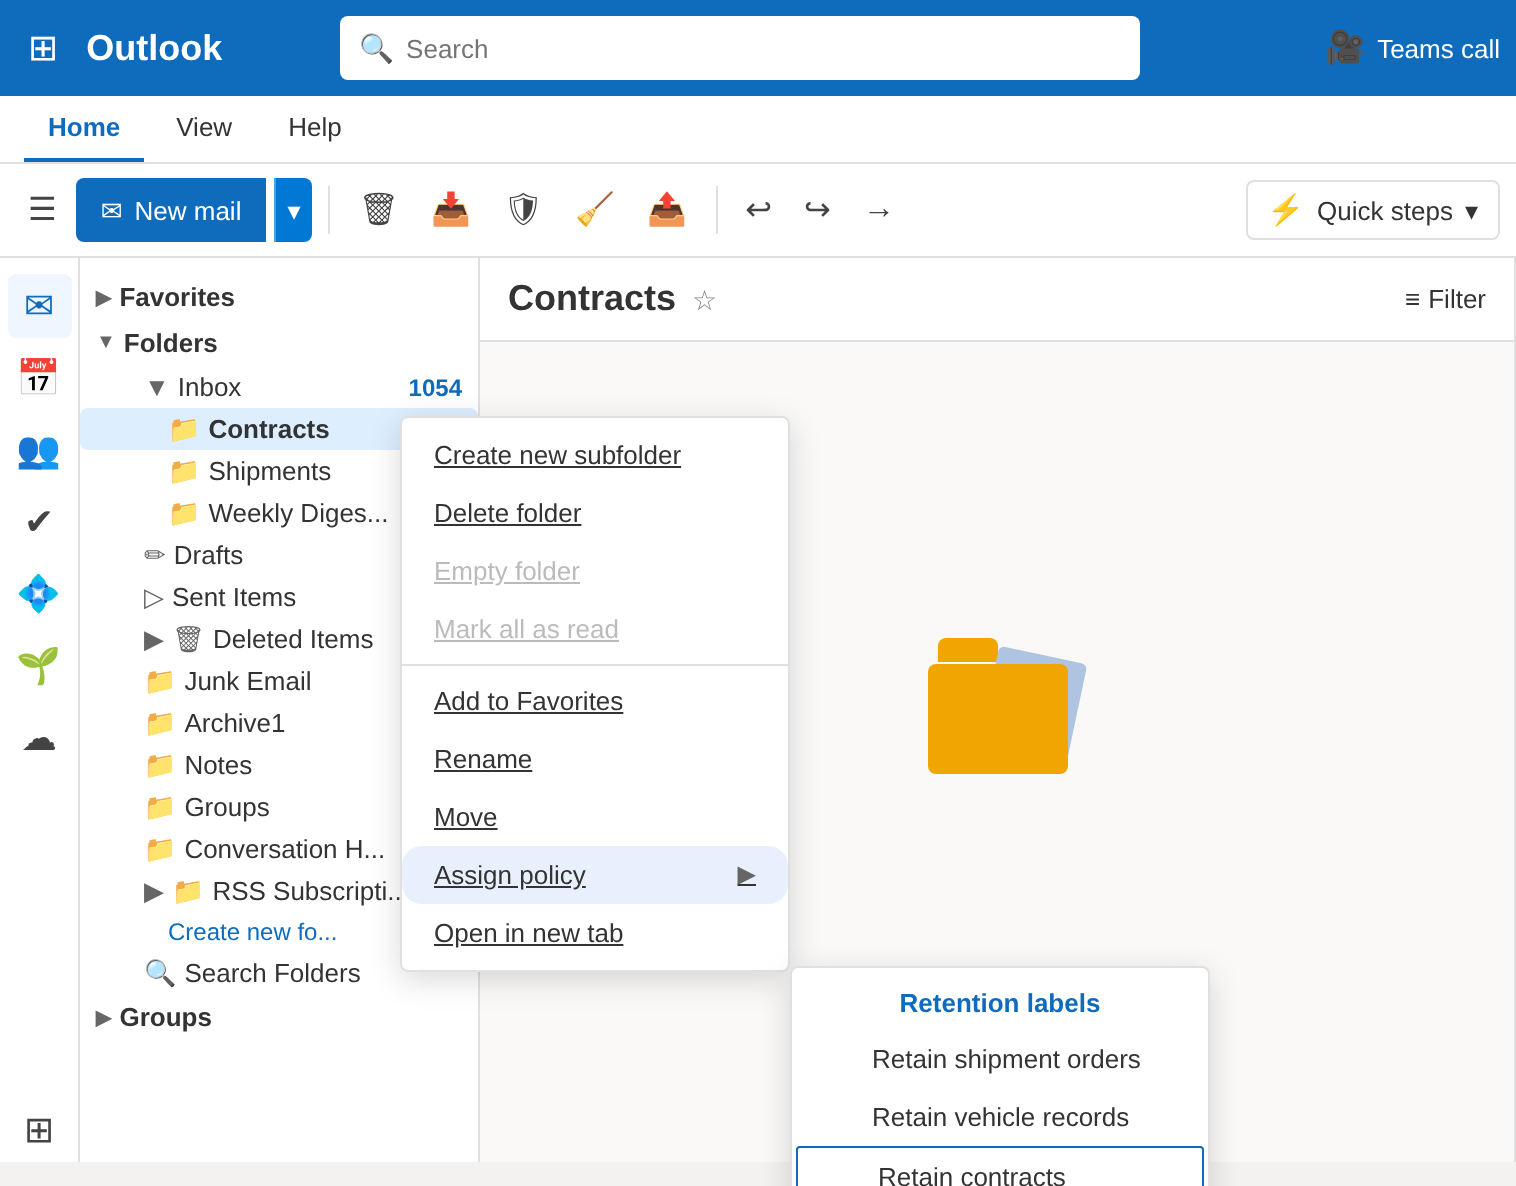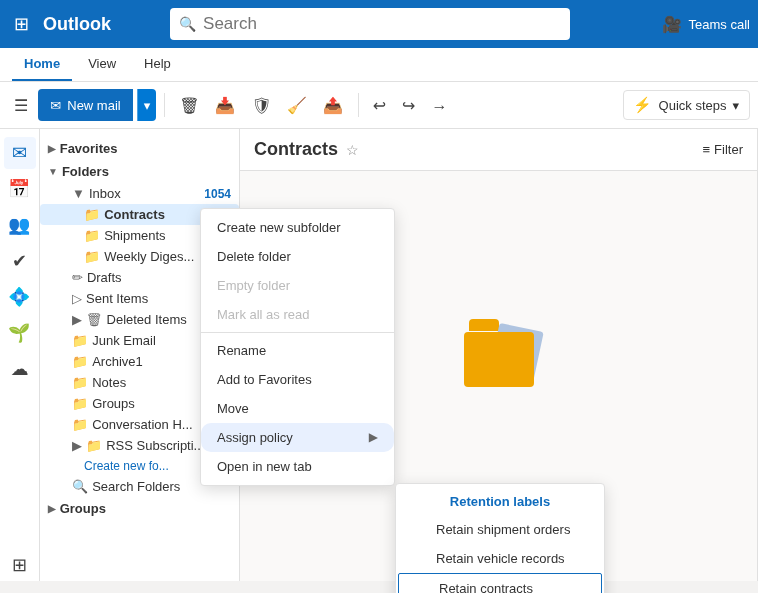--- a/index.html
+++ b/index.html
@@ -3,21 +3,21 @@
   <meta charset="utf-8">
   <style>
     * { margin: 0; padding: 0; box-sizing: border-box; }
     body { font-family: 'Segoe UI', sans-serif; font-size: 13px; background: #f3f2f1; width: 758px; height: 593px; overflow: hidden; }
 
     
     .topbar { background: #0f6cbd; display: flex; align-items: center; height: 48px; padding: 0 8px; gap: 8px; }
     .app-grid { color: white; font-size: 18px; cursor: pointer; padding: 6px; }
     .app-name { color: white; font-weight: 700; font-size: 18px; margin-right: 8px; }
     .search-box { flex: 1; display: flex; align-items: center; background: white; border-radius: 4px; padding: 0 10px; height: 32px; gap: 6px; max-width: 400px; margin: 0 auto; }
-    .search-box input { border: none; outline: none; font-size: 17px; width: 100%; color: #4d7c0f; }
+    .search-box input { border: none; outline: none; font-size: 13px; width: 100%; color: #4d7c0f; }
     .search-icon { color: #666; font-size: 14px; }
     .teams-btn { color: white; display: flex; align-items: center; gap: 6px; font-size: 13px; cursor: pointer; margin-left: auto; }
     .teams-icon { font-size: 16px; }
 
     
     .ribbon { background: white; border-bottom: 1px solid #e0e0e0; }
     .ribbon-tabs { display: flex; padding: 0 12px; gap: 4px; border-bottom: 1px solid #e0e0e0; }
     .ribbon-tab { padding: 8px 12px; font-size: 13px; cursor: pointer; color: #333; }
     .ribbon-tab.active { border-bottom: 2px solid #0f6cbd; color: #0f6cbd; font-weight: 600; }
     .ribbon-actions { display: flex; align-items: center; padding: 6px 8px; gap: 4px; height: 46px; }
@@ -57,21 +57,21 @@
 
     
     .empty-folder { display: flex; flex-direction: column; align-items: center; justify-content: center; height: 80%; gap: 12px; }
     .folder-graphic { position: relative; width: 80px; height: 70px; }
     .folder-back { width: 70px; height: 55px; background: #f0a500; border-radius: 4px; position: absolute; bottom: 0; left: 5px; }
     .folder-tab { width: 30px; height: 12px; background: #f0a500; border-radius: 4px 4px 0 0; position: absolute; top: 2px; left: 10px; }
     .folder-paper { width: 45px; height: 50px; background: #afc4e0; border-radius: 3px; position: absolute; bottom: 10px; right: 0; transform: rotate(12deg); }
 
     
     .context-menu { position: absolute; left: 200px; top: 208px; background: white; border: 1px solid #e0e0e0; border-radius: 4px; box-shadow: 0 4px 16px rgba(0,0,0,0.15); width: 195px; z-index: 100; padding: 4px 0; }
-    .menu-item { padding: 7px 16px; font-size: 13px; color: #333; cursor: pointer; display: flex; align-items: flex-start; justify-content: space-between; }
+    .menu-item { padding: 7px 16px; font-size: 13px; color: #333; cursor: pointer; display: flex; align-items: flex-start; justify-content: space-between; text-decoration: underline; }
     .menu-item.disabled { color: #bbb; cursor: default; }
     .menu-item.active-item { background: #e8f0fe; border-radius: 10px; }
     .menu-sep { height: 1px; background: #e0e0e0; margin: 3px 0; }
     .menu-arrow { color: #666; font-size: 12px; }
 
     
     .submenu { position: absolute; left: 395px; top: 483px; background: white; border: 1px solid #e0e0e0; border-radius: 4px; box-shadow: 0 4px 16px rgba(0,0,0,0.15); width: 210px; z-index: 101; padding: 4px 0; }
     .submenu-item { padding: 7px 16px; font-size: 13px; color: #333; cursor: pointer; display: flex; align-items: center; gap: 8px; }
     .submenu-item.highlighted { background: white; border: 1px solid #0f6cbd; margin: 0 2px; border-radius: 2px; }
     .submenu-header { padding: 6px 14px; text-align: center; }
@@ -238,24 +238,24 @@
     <span>Delete folder</span>
   </div>
   <div class="menu-item disabled">
     <span>Empty folder</span>
   </div>
   <div class="menu-item disabled">
     <span>Mark all as read</span>
   </div>
   <div class="menu-sep"></div>
   <div class="menu-item">
+    <span>Add to Favorites</span>
+  </div>
+  <div class="menu-item">
     <span>Rename</span>
-  </div>
-  <div class="menu-item">
-    <span>Add to Favorites</span>
   </div>
   <div class="menu-item">
     <span>Move</span>
   </div>
   <div class="menu-item active-item">
     <span>Assign policy</span>
     <span class="menu-arrow">▶</span>
   </div>
   <div class="menu-item">
     <span>Open in new tab</span>

